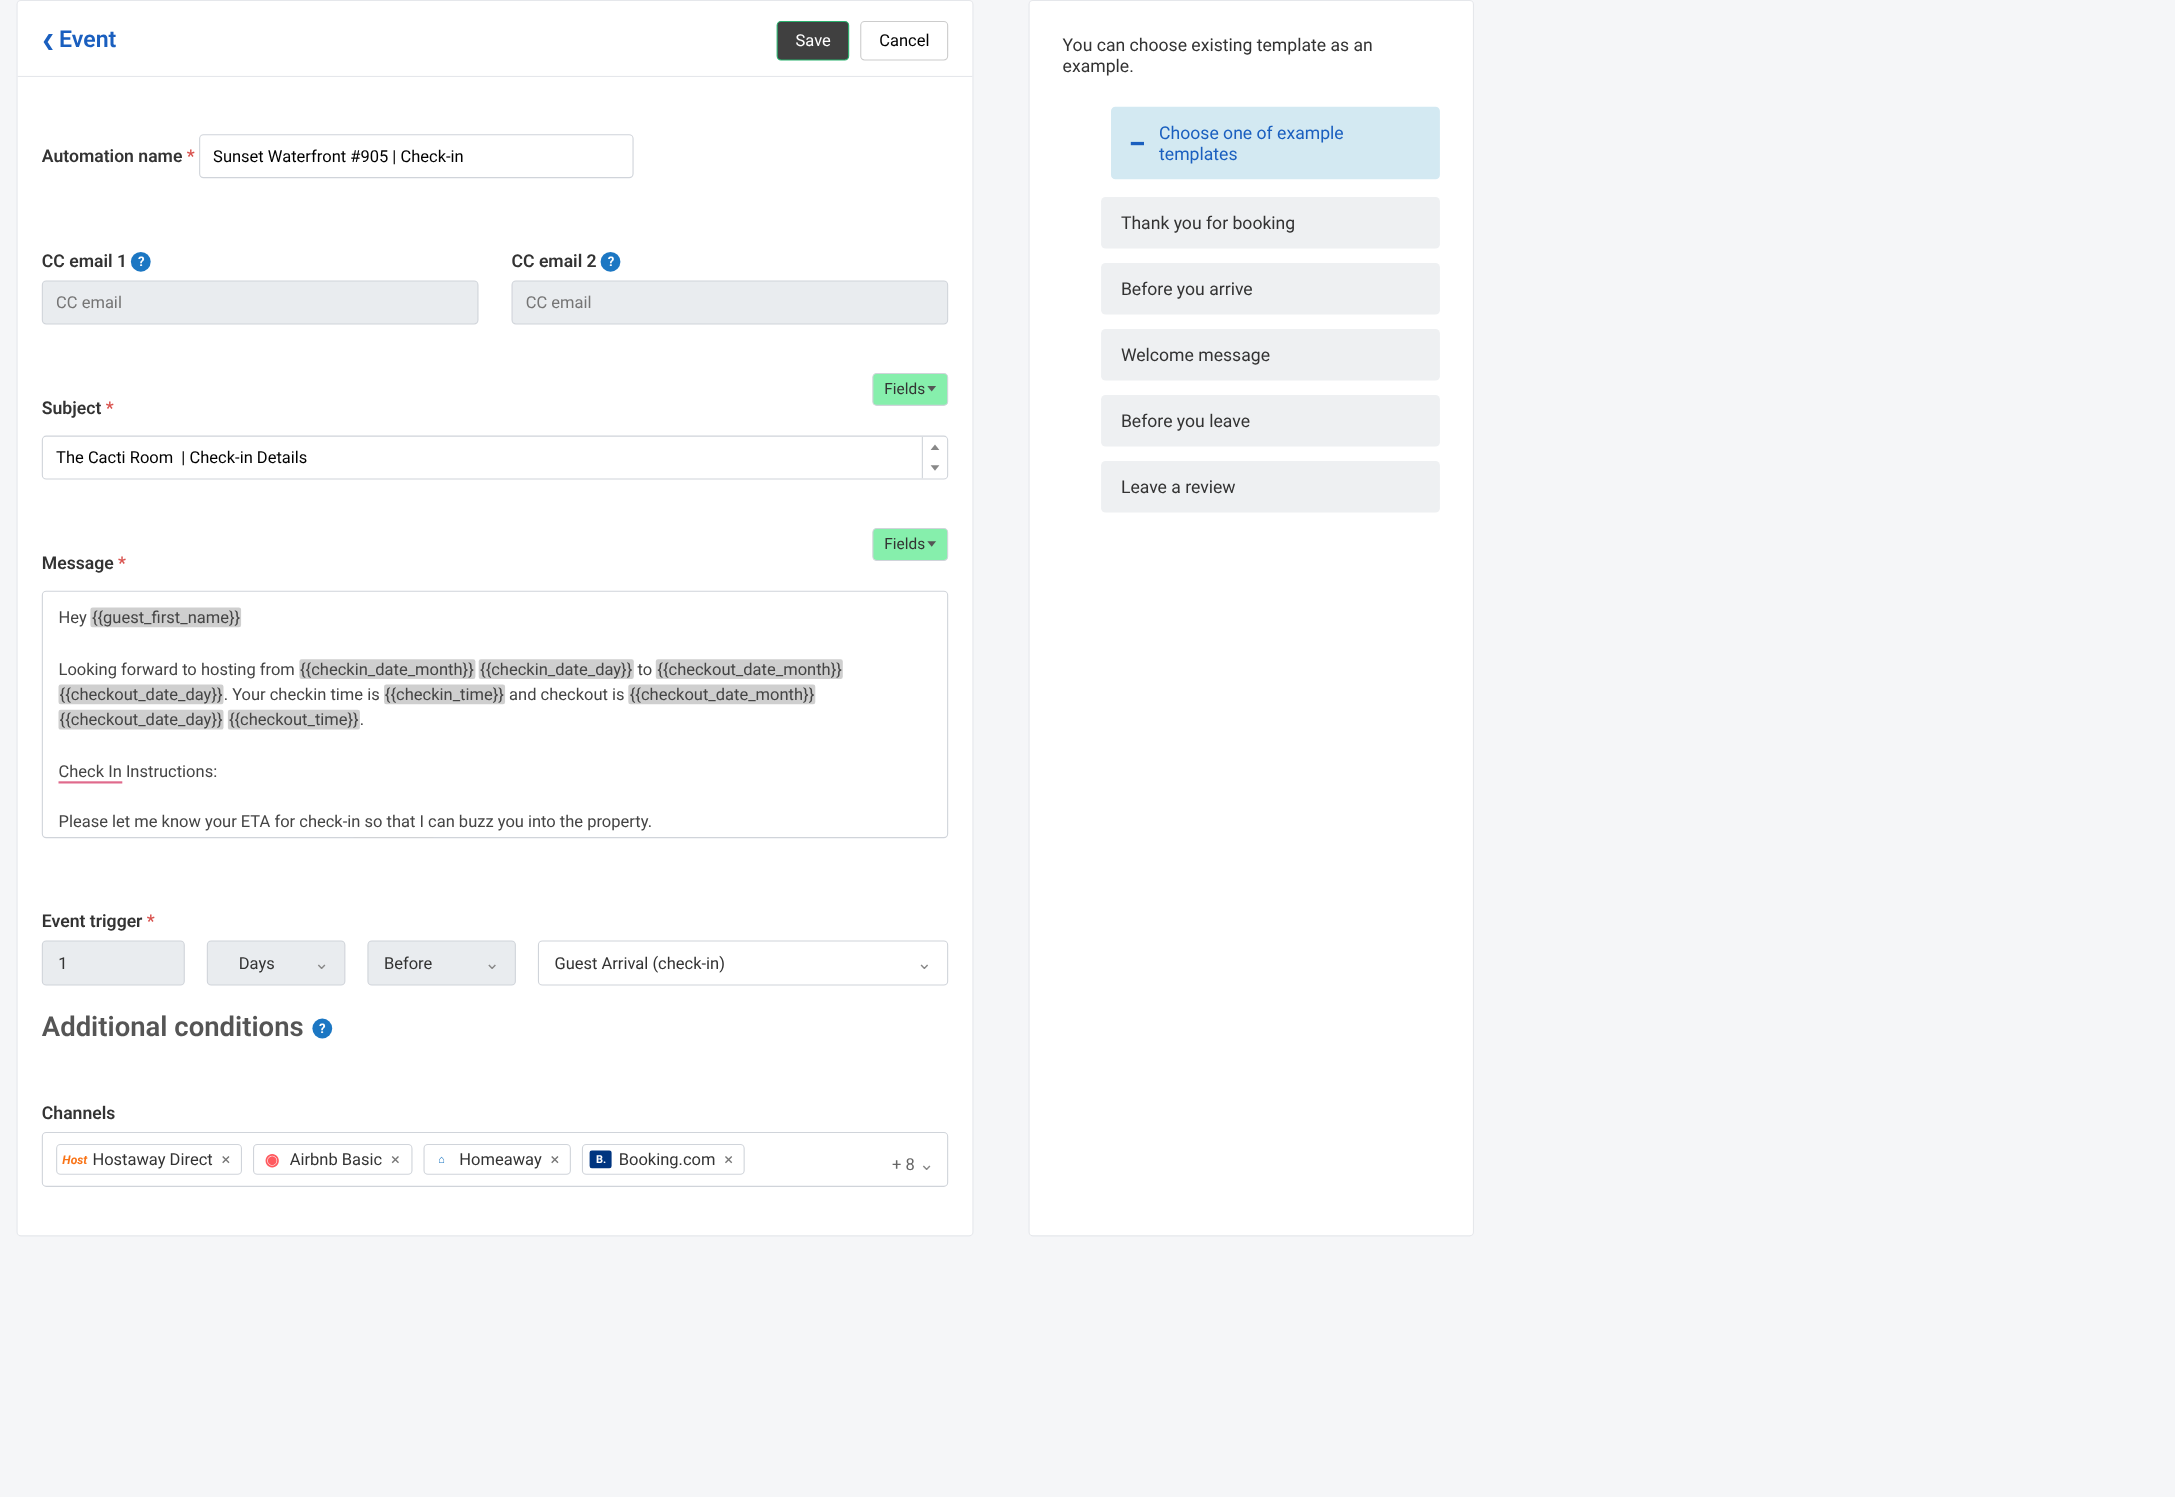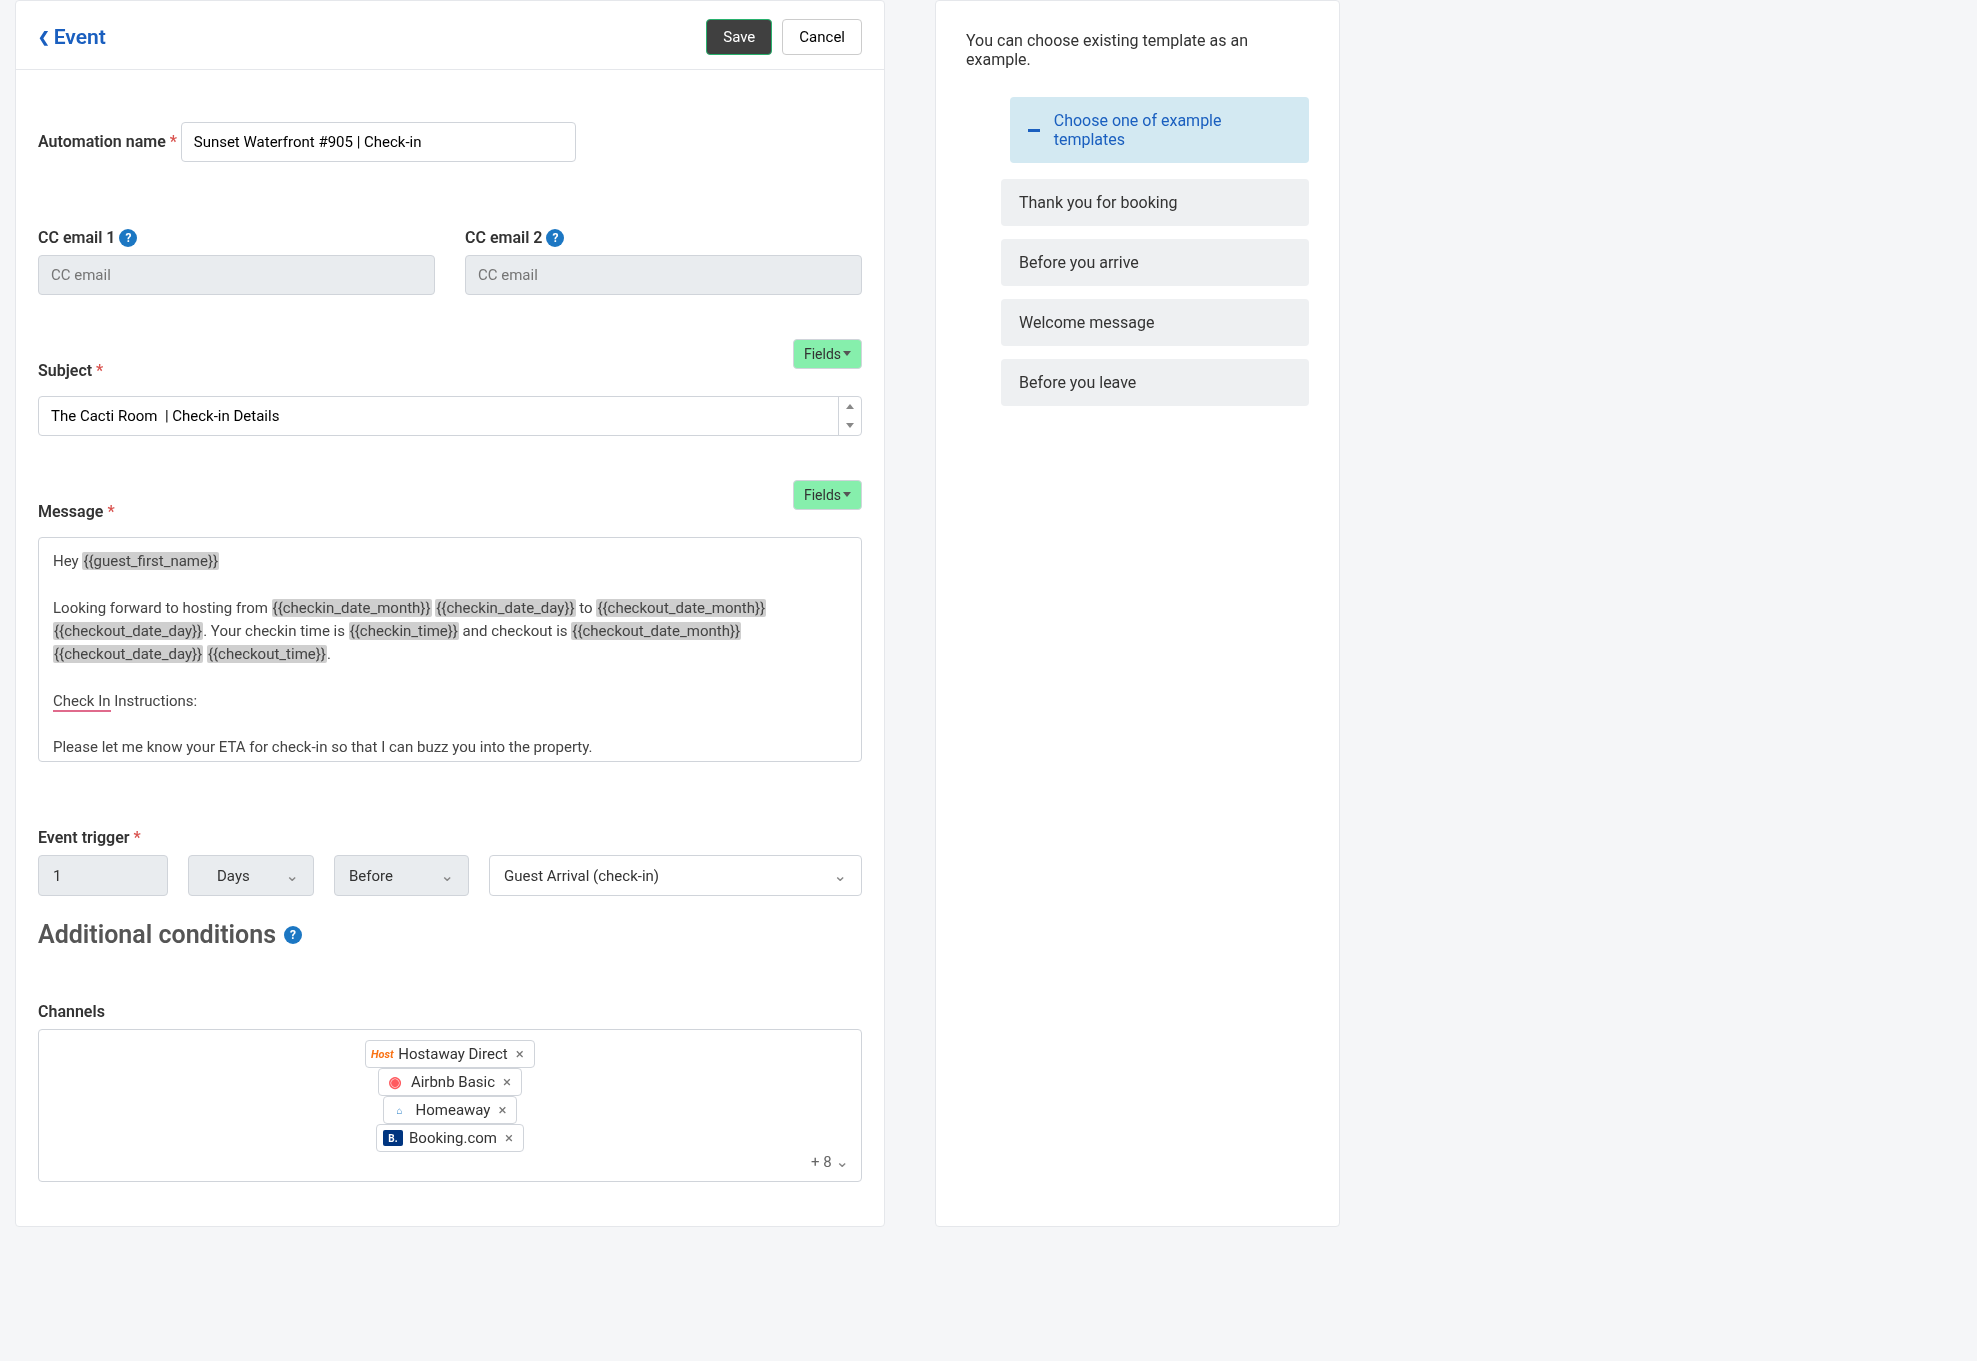--- a/index.html
+++ b/index.html
@@ -36,21 +36,21 @@
   .var-token { background: #cfcfcf; border-radius: 2px; padding: 0 1px; }
   .underline-red { border-bottom: 2px solid #e06a8c; }
   .section-heading { font-size: 25px; font-weight: 600; color: #555; display: flex; align-items: center; gap: 8px; margin-top: 10px; margin-bottom: 11px; }
   .trigger-row { display: flex; gap: 20px; }
   .select-box { background: #e9ecef; border: 1px solid #d0d4da; border-radius: 4px; padding: 10px 14px; font-size: 15px; display: flex; align-items: center; justify-content: space-between; cursor: pointer; }
   .trig-count { width: 130px; }
   .trig-unit { width: 126px; padding-left: 28px; }
   .trig-when { width: 135px; }
   .trig-event { flex: 1; }
   .chev-sel { color: #888; font-size: 16px; }
-  .channels-box { border: 1px solid #d0d4da; border-radius: 4px; padding: 10px 12px; display: flex; align-items: center; flex-wrap: wrap; flex-direction: column; }
+  .channels-box { border: 1px solid #d0d4da; border-radius: 4px; padding: 10px 12px; display: flex; align-items: flex-end; gap: 10px; flex-wrap: wrap; }
   .channel-tag { border: 1px solid #d0d4da; border-radius: 4px; padding: 4px 10px 4px 6px; display: flex; align-items: center; gap: 6px; font-size: 15px; cursor: default; }
   .tag-close { color: #777; font-size: 15px; cursor: pointer; margin-left: 2px; }
   .more-count { margin-left: auto; color: #666; font-size: 15px; display: flex; align-items: center; gap: 4px; cursor: pointer; }
   .channel-icon { width: 20px; height: 16px; display: flex; align-items: center; justify-content: center; font-size: 10px; font-weight: bold; border-radius: 2px; }
   .ic-hostaway { color: #f97316; font-style: italic; font-size: 11px; }
   .ic-airbnb { color: #ff5a5f; font-size: 15px; }
   .ic-homeaway { color: #1c77c3; }
   .ic-booking { background: #003580; color: #fff; }
   .template-intro { font-size: 16px; color: #333; margin-bottom: 28px; }
   .accordion-header { background: #d3e9f2; border-radius: 4px; padding: 14px 18px; display: flex; align-items: center; gap: 14px; cursor: pointer; font-size: 16px; color: #1a5fbf; margin-bottom: 16px; margin-left: 44px; }
@@ -218,14 +218,15 @@
   <div class="right-panel">
     <div class="template-intro">You can choose existing template as an example.</div>
     <div class="accordion-header">
       <span class="minus-icon"></span>
       <span>Choose one of example templates</span>
     </div>
     <div class="template-item">Thank you for booking</div>
     <div class="template-item">Before you arrive</div>
     <div class="template-item">Welcome message</div>
     <div class="template-item">Before you leave</div>
+    <div class="template-item">Leave a review</div>
   </div>
 </div>
 
 </body></html>

